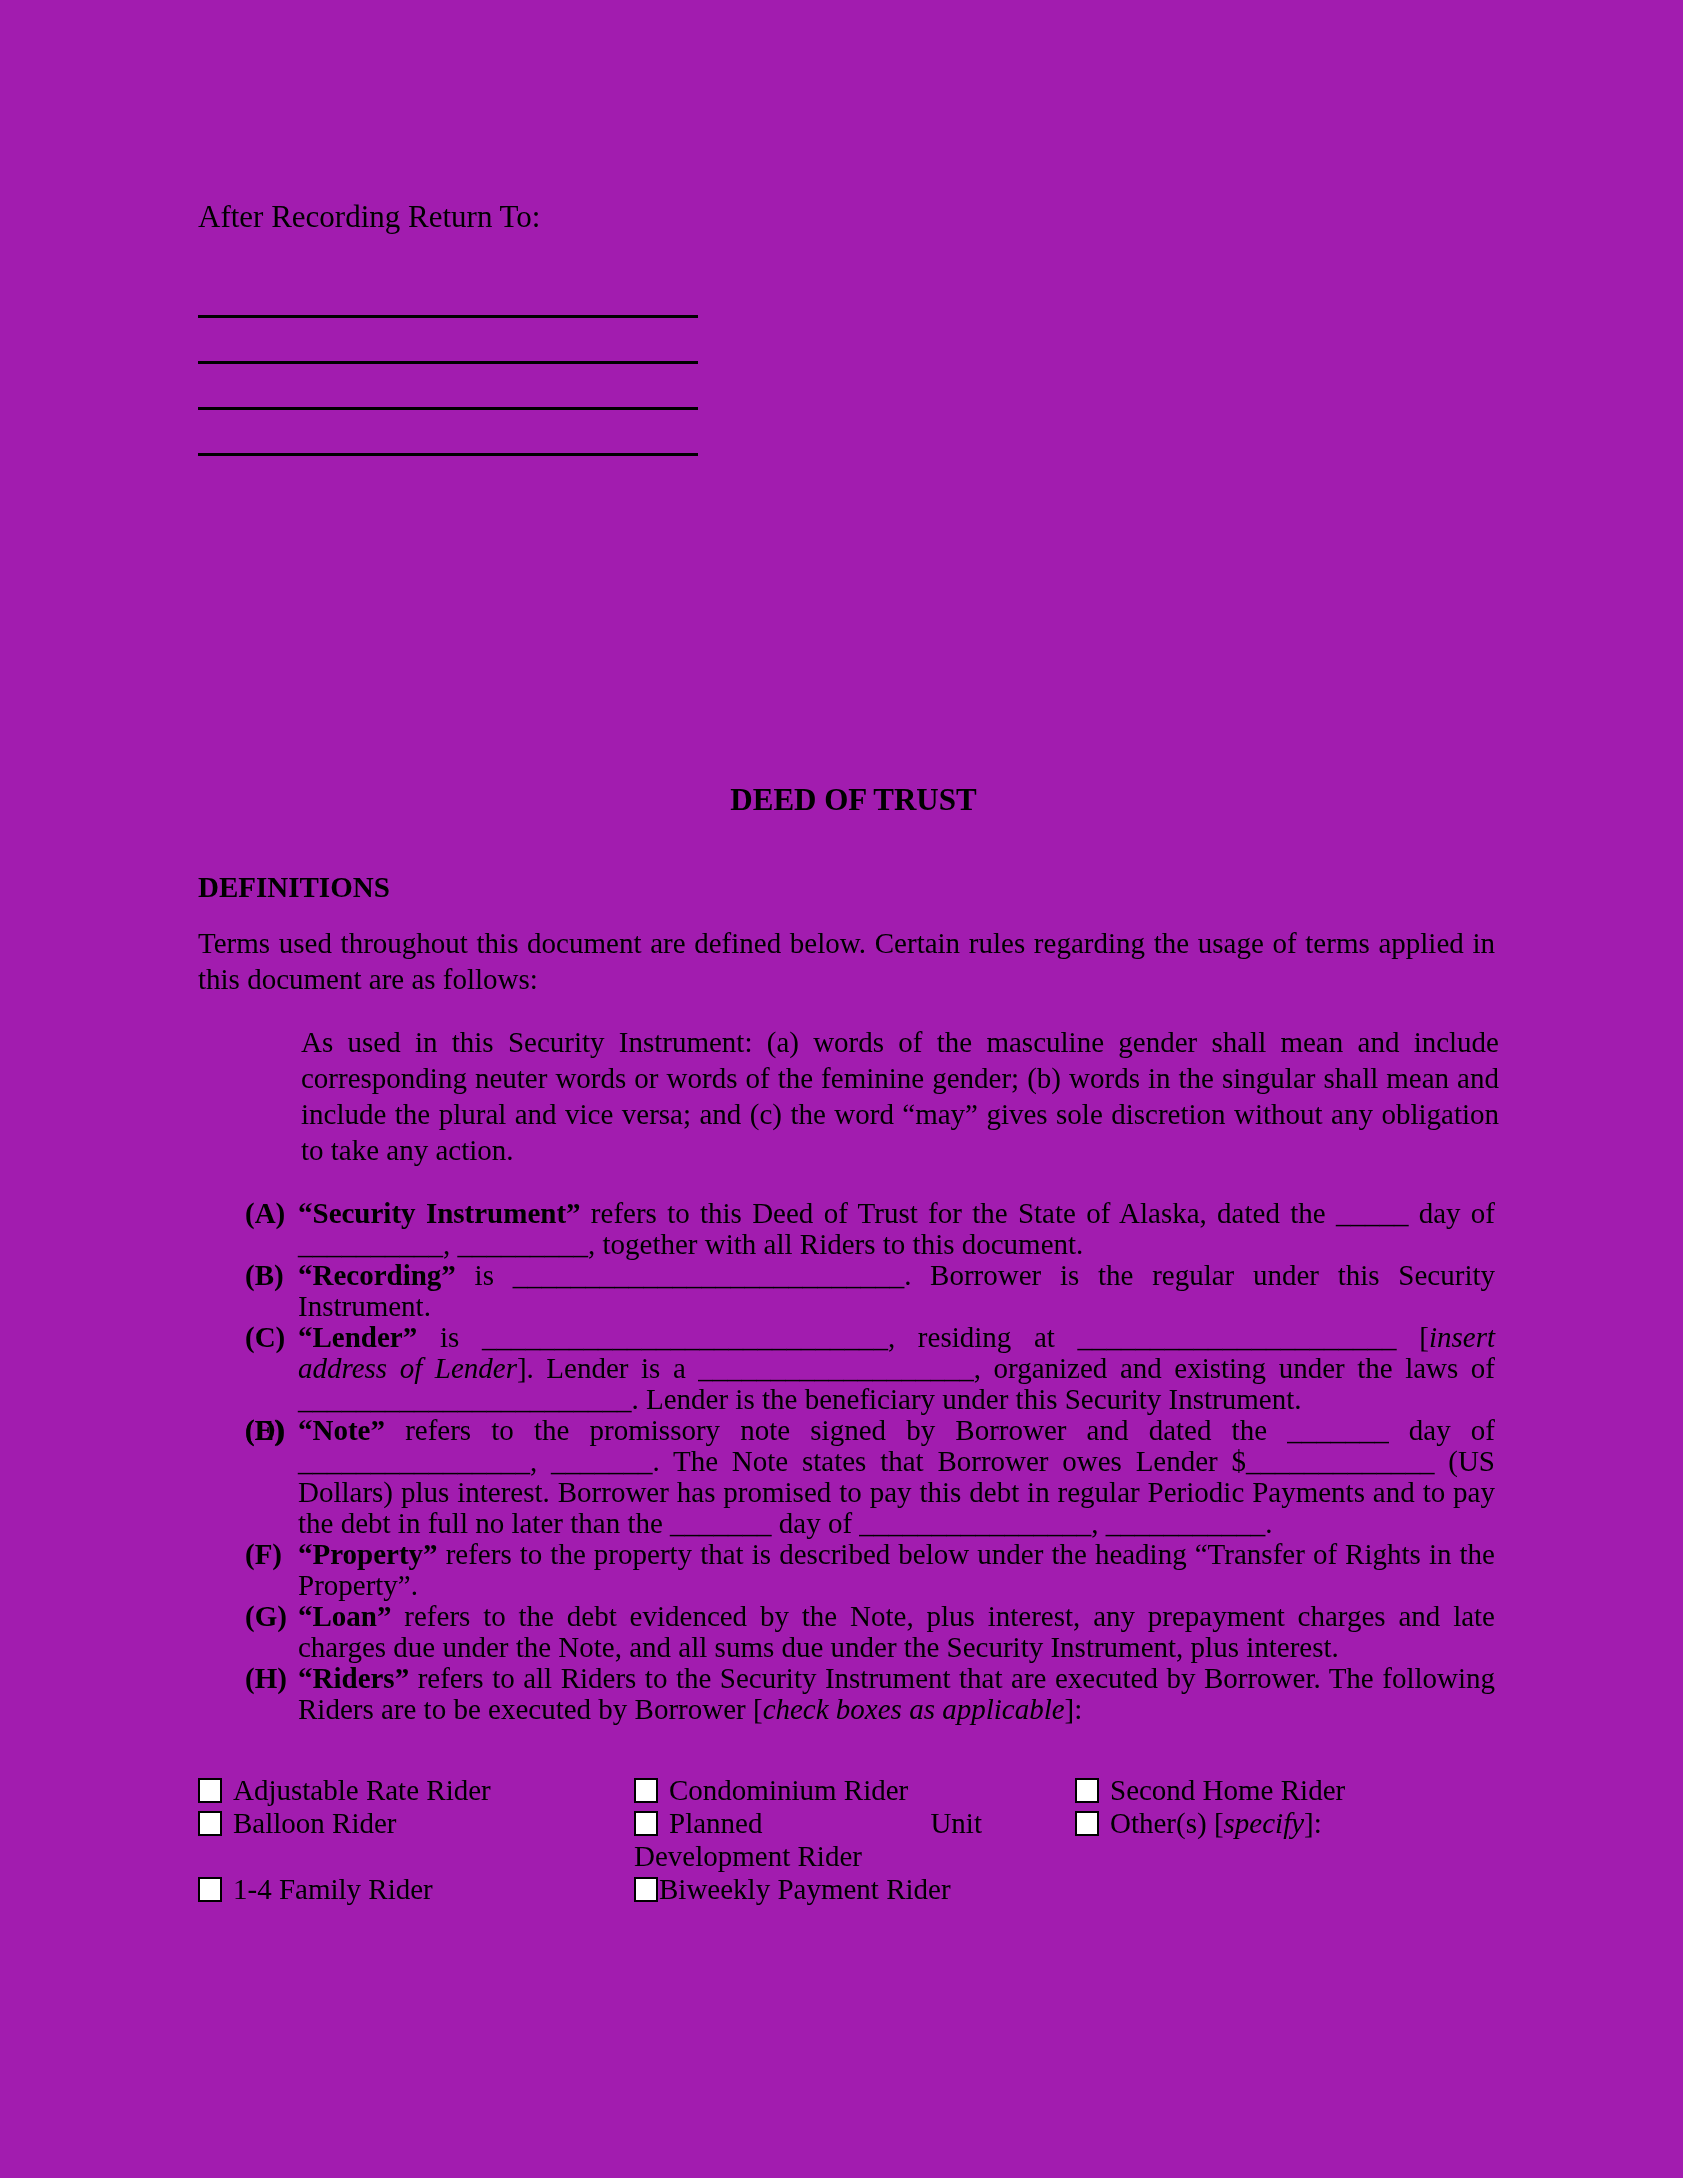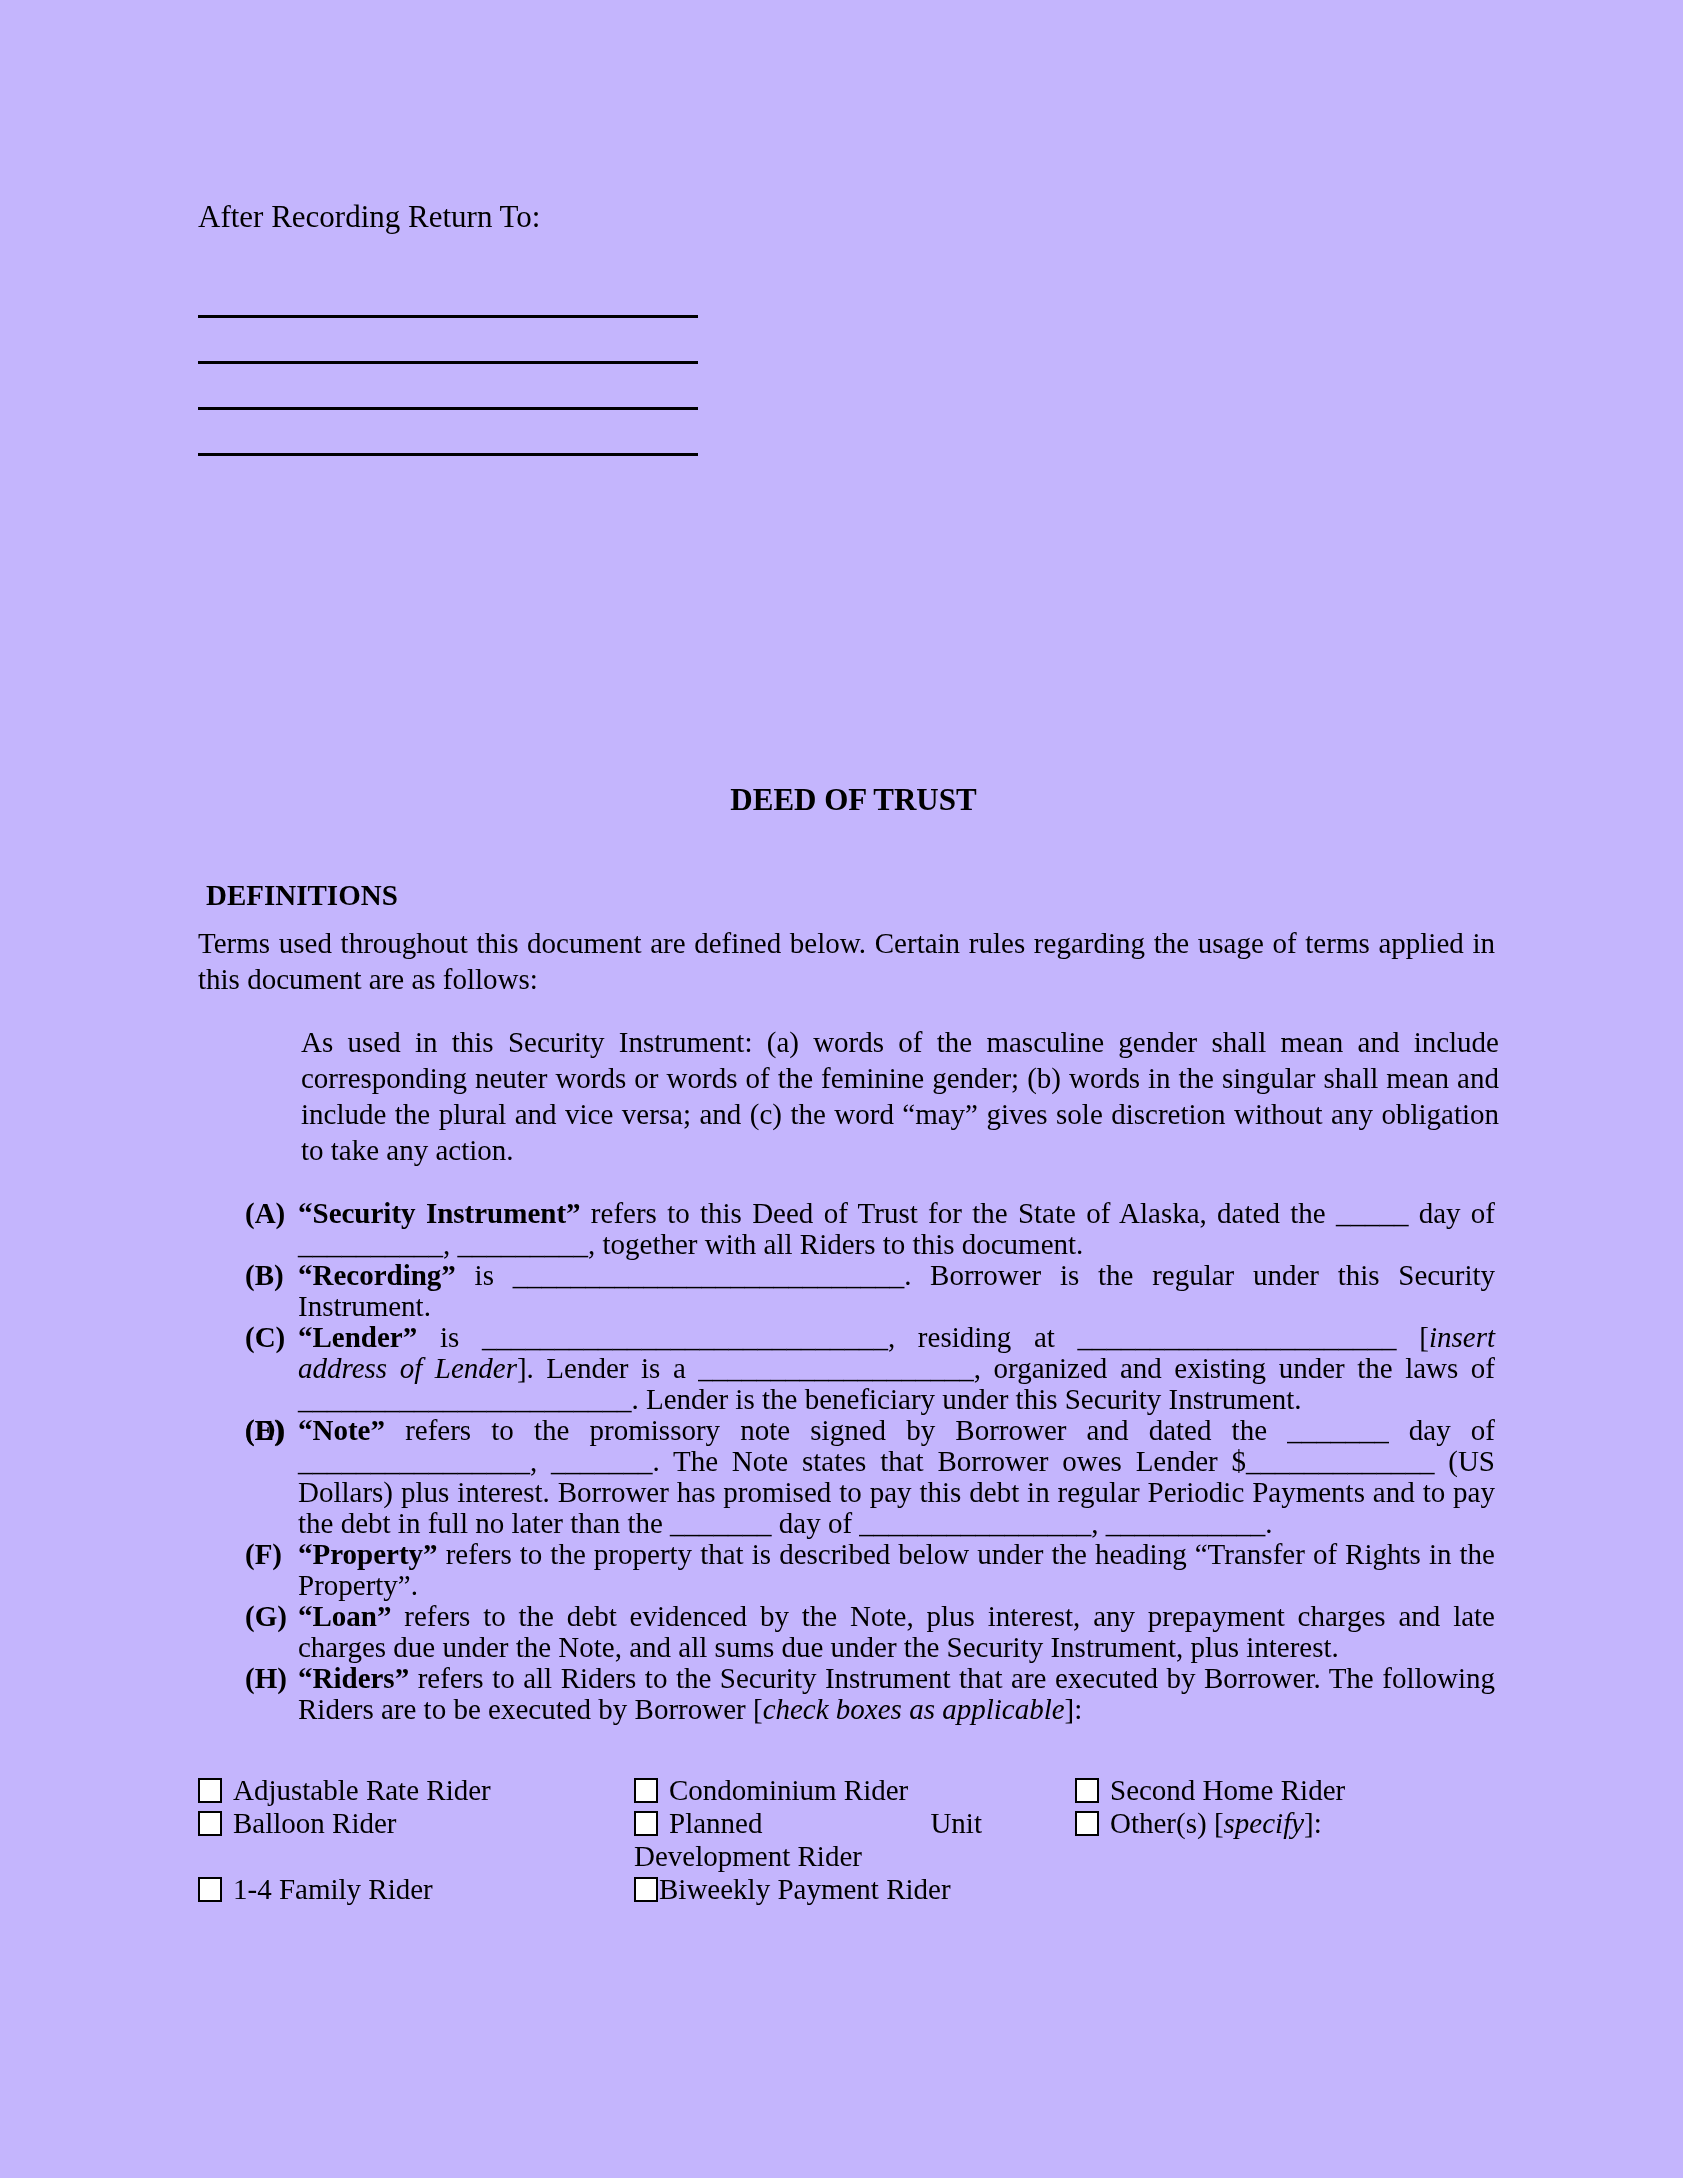--- a/index.html
+++ b/index.html
@@ -1,19 +1,19 @@
 <!DOCTYPE html>
 <html><head>
 <meta charset="utf-8">
 <style>
   html,body { margin:0; padding:0; background:#e8e8e8; }
   .page {
     position:relative;
     width:1683px; height:2178px;
-    background:#c4b5fd;
+    background:#a21caf;
     font-family:"Liberation Serif", serif;
     font-size:29px;
     color:#000;
     margin:0 auto;
     overflow:hidden;
   }
   .return-to {
     position:absolute; left:198px; top:199px;
     font-size:31px;
   }
@@ -27,21 +27,21 @@
     text-align:center; white-space:nowrap;
   }
   .recording-line .fill { letter-spacing:0; }
   .recording-line .bold-label { font-weight:bold; }
   .doc-title {
     position:absolute; top:782px; left:12px; width:1683px;
     margin:0; text-align:center;
     font-size:31px; font-weight:bold;
   }
   .defs-heading {
-    position:absolute; left:198px; top:871px; margin:8px;
+    position:absolute; left:198px; top:871px; margin:0;
     font-size:29px; font-weight:bold;
   }
   .intro-para {
     position:absolute; left:198px; top:925px; width:1297px; margin:0;
     text-align:justify; line-height:36px;
   }
   .usage-para {
     position:absolute; left:297px; top:1020px; width:1198px; margin:4px;
     text-align:justify; line-height:36px;
   }

